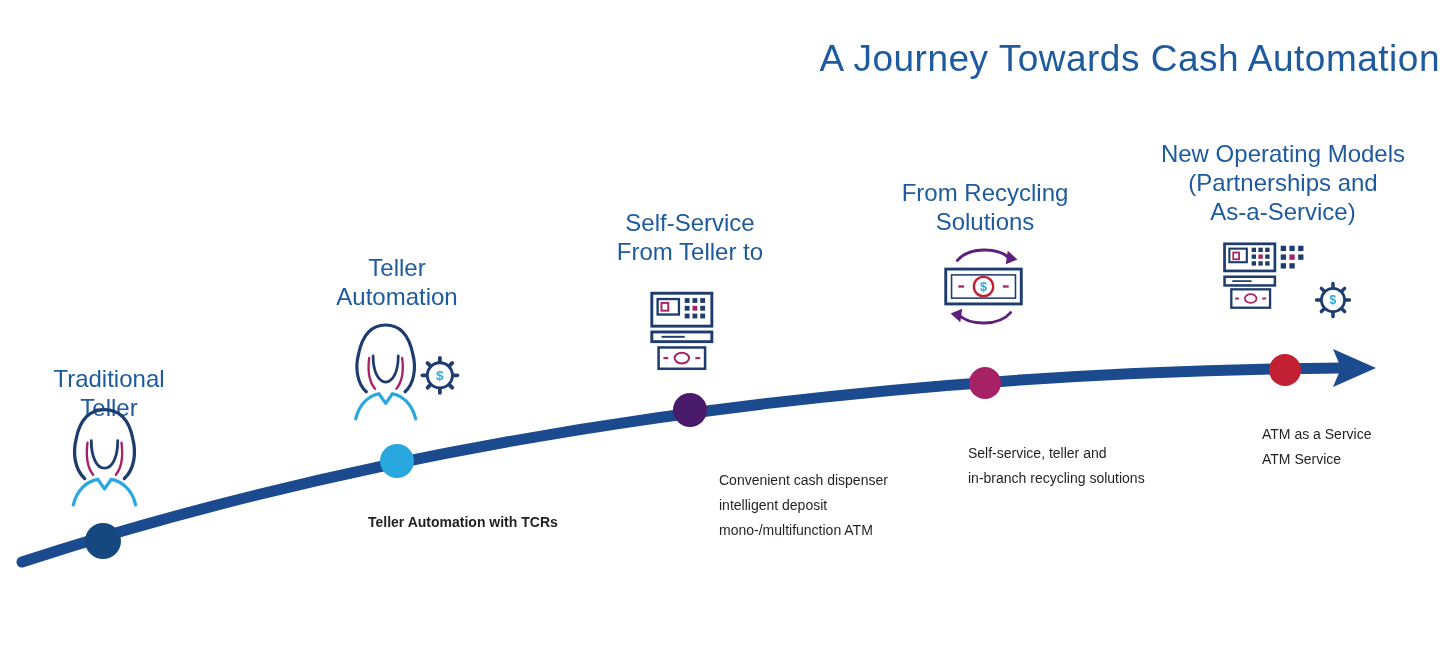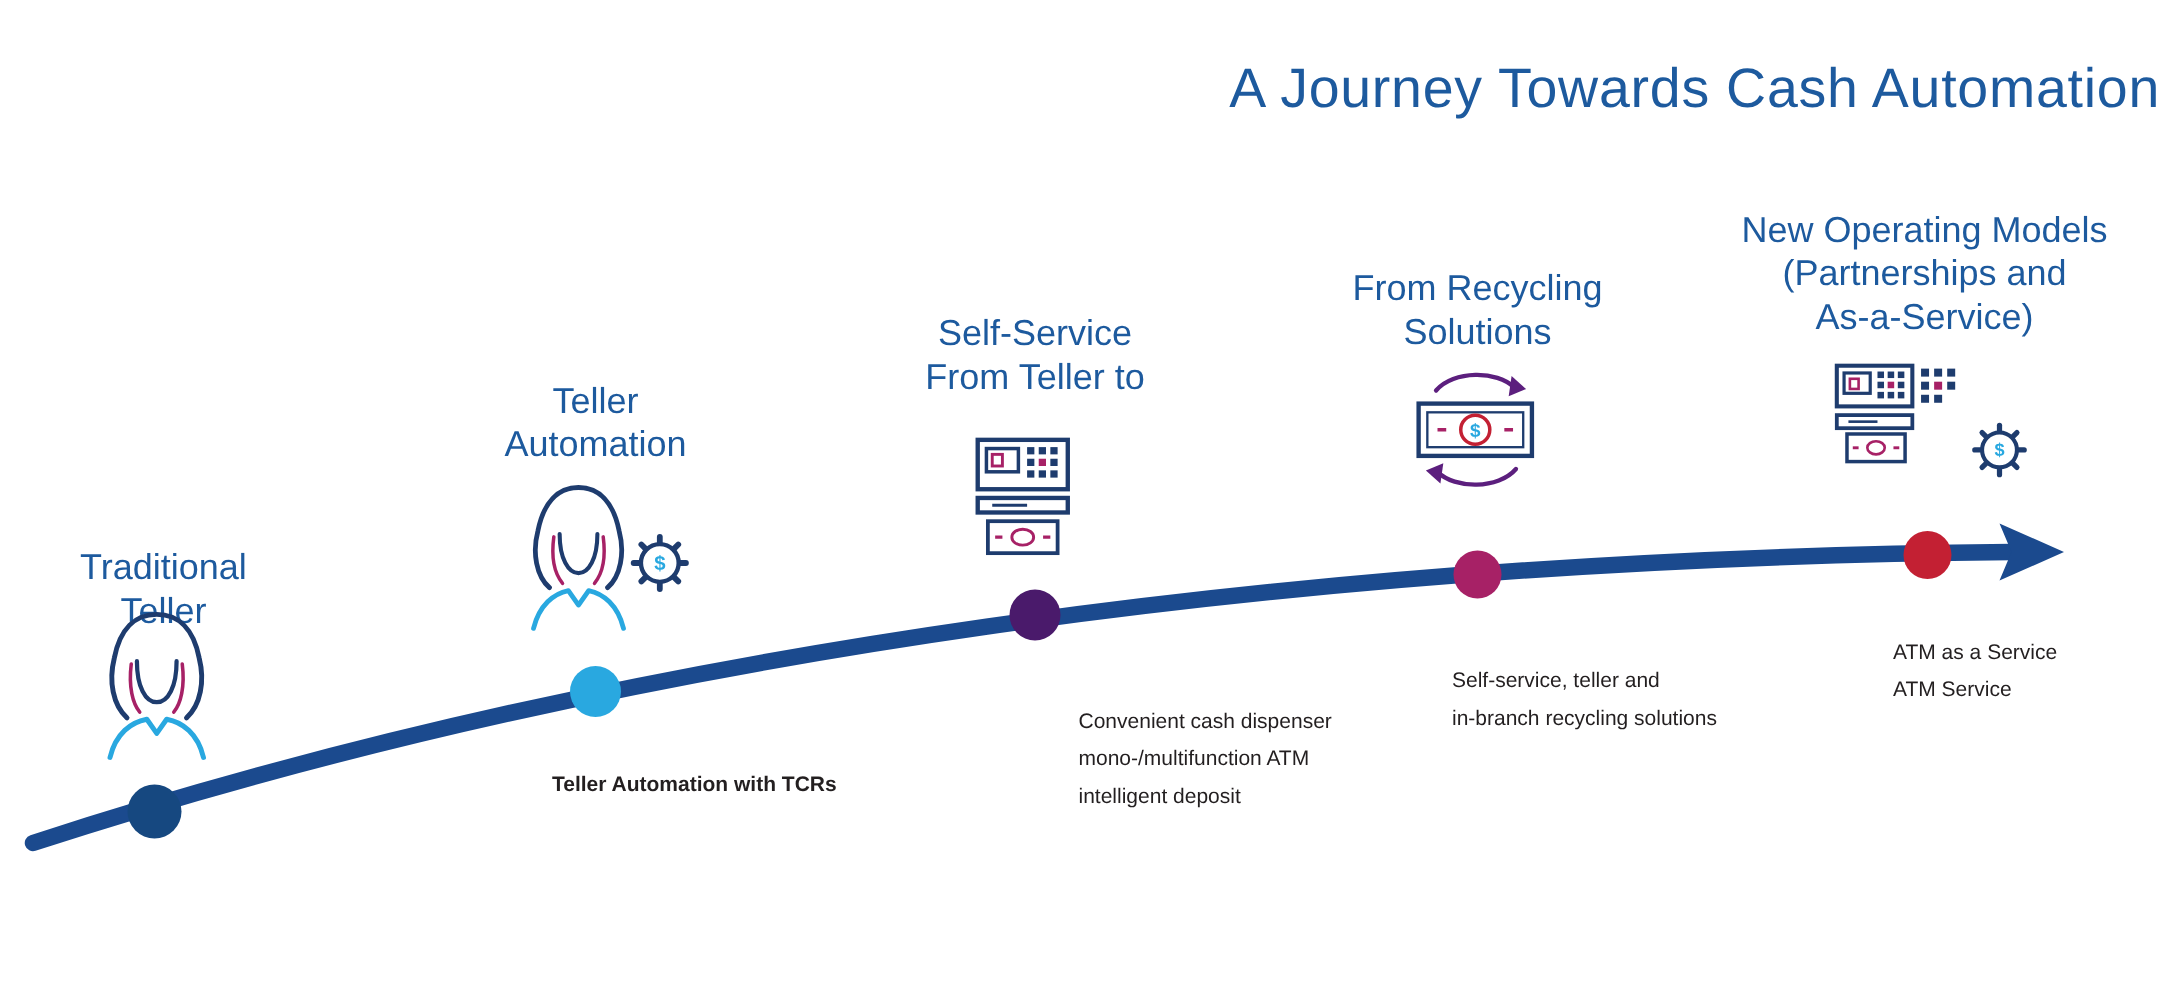--- a/index.html
+++ b/index.html
@@ -152,22 +152,22 @@
       <line x1="16" y1="51" x2="40" y2="51" stroke="#1E3C6E" stroke-width="2"></line>
       <rect x="13" y="62" width="48" height="22" fill="none" stroke="#1E3C6E" stroke-width="2.6"></rect>
       <ellipse cx="37" cy="73" rx="7.5" ry="5.5" fill="none" stroke="#A72166" stroke-width="2"></ellipse>
       <line x1="18" y1="73" x2="23" y2="73" stroke="#A72166" stroke-width="2.2"></line>
       <line x1="51" y1="73" x2="56" y2="73" stroke="#A72166" stroke-width="2.2"></line>
     </svg>
   </div>
   <div class="dot dot-2" style="background: rgb(74, 26, 107);"></div>
   <div class="caption caption-2">
     <div>Convenient cash dispenser</div>
+    <div>intelligent deposit</div>
     <div>mono-/multifunction ATM</div>
-    <div>intelligent deposit</div>
   </div>
 
   <div class="label label-3">
     <div>From Recycling</div>
     <div>Solutions</div>
   </div>
   <div class="icon icon-3">
     <svg width="92" height="97" viewBox="0 0 95 100">
       <path d="M20 23 C32 9 62 9 74 21" fill="none" stroke="#5C1F7E" stroke-width="3" stroke-linecap="round"></path>
       <polygon points="72,13 82,22 70,27" fill="#5C1F7E"></polygon>

